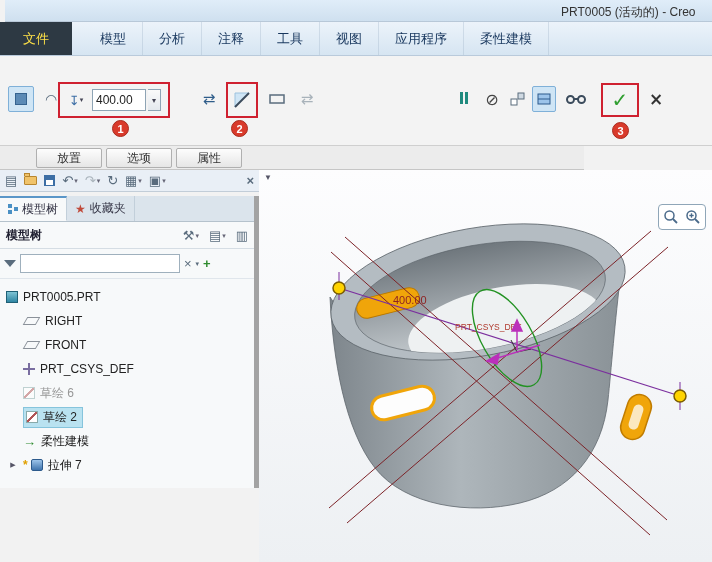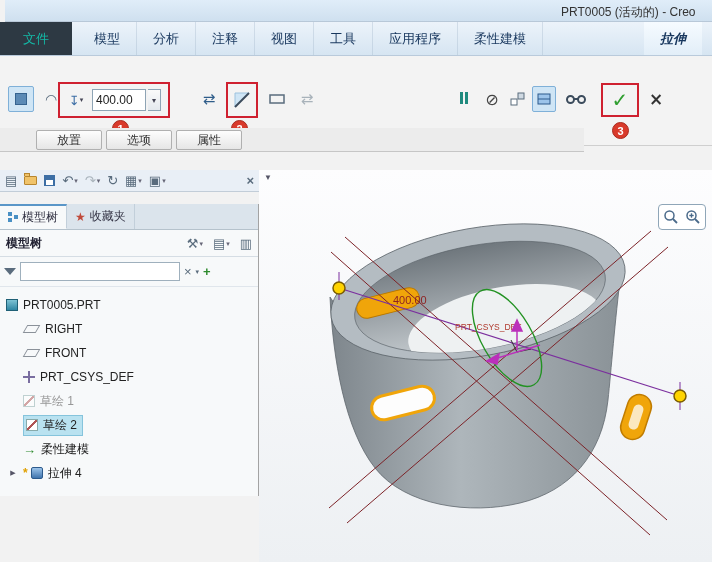--- a/index.html
+++ b/index.html
@@ -8,51 +8,51 @@
 #app{position:relative;width:712px;height:562px;background:#f2f2f2;overflow:hidden;font-size:12px;color:#222}
 .abs{position:absolute}
 
 
 #titlebar{left:5px;top:0;width:712px;height:22px;background:linear-gradient(#e0edf9,#cfe0ef);border-bottom:1px solid #b8c8d8}
 #titlebar .t{position:absolute;left:556px;top:4px;white-space:nowrap;font-size:12px;color:#333}
 
 
 #tabbar{left:0;top:22px;width:712px;height:34px;background:linear-gradient(#ecf3fa,#d6e5f2);border-bottom:1px solid #b9cadb;display:flex;align-items:stretch}
 .tab{display:flex;align-items:center;padding:8px 16px;font-size:13px;color:#17365d;cursor:pointer;border-right:1px solid rgba(160,180,200,.35)}
-.tab.file{background:#2d3943;color:#14b8a6;padding:0 23px;border-right:none;margin-right:6px}
+.tab.file{background:#2d3943;color:#fde047;padding:0 23px;border-right:none;margin-right:12px}
 .tab.context{margin-left:auto;margin-right:10px;font-style:italic;font-weight:bold;border-right:none;background:linear-gradient(#f6fbff,#e2eef8)}
 
 
 #ribbon{left:0;top:56px;width:712px;height:90px;background:#f3f3f3;border-bottom:1px solid #cfcfcf}
 .tbtn{position:absolute;display:flex;align-items:center;justify-content:center;border:1px solid transparent;border-radius:2px;color:#3b4b5c;cursor:pointer;background:transparent}
 .tbtn.pressed{background:#cfe5f5;border-color:#7fb0d8}
 .redbox{position:absolute;border:2px solid #cf2030;display:flex;align-items:center;gap:2px;padding:0 2px;background:transparent}
 .badge{position:absolute;width:17px;height:17px;border-radius:50%;background:#d93a2b;border:1px solid #a82a1e;color:#fff;font-size:11px;font-weight:bold;display:flex;align-items:center;justify-content:center}
 .glyph{font-family:"DejaVu Sans",sans-serif}
 #depthval{width:54px;height:22px;border:1px solid #8ea4b5;font-size:12px;padding:0 3px;background:#fff;color:#222}
 .caretbtn{width:13px;height:22px;border:1px solid #8ea4b5;border-left:none;background:linear-gradient(#fafafa,#e4e9ee);font-size:8px;color:#445;display:flex;align-items:center;justify-content:center}
 .bar{display:inline-block;width:3px;height:12px;background:#1f8a7e;margin:0 1px}
 .lens{display:inline-block;width:9px;height:9px;border:2px solid #3b4b5c;border-radius:50%}
 .bridge{display:inline-block;width:4px;height:2px;background:#3b4b5c;margin:0 -1px}
 
 
-#subtabs{left:0;top:128px;width:584px;height:24px;background:#ececec;border-bottom:1px solid #c6c6c6}
+#subtabs{left:0;top:146px;width:584px;height:24px;background:#ececec;border-bottom:1px solid #c6c6c6}
 .stab{position:absolute;top:2px;width:66px;height:20px;display:flex;align-items:center;justify-content:center;font-size:12px;color:#333;background:linear-gradient(#fdfdfd,#e6e6e6);border:1px solid #b0b0b0;border-radius:2px;cursor:pointer}
 
 
 #quickbar{left:0;top:170px;width:259px;height:22px;background:#e9eff6;border-bottom:1px solid #c2cdd8;display:flex;align-items:center;gap:7px;padding:0 5px;color:#5a6c7d}
 .qicon{display:flex;align-items:center;font-size:13px;line-height:1;cursor:pointer;color:#5a6c7d}
 .qicon .dd{font-size:7px;margin-left:1px;color:#667}
 .folder{display:inline-block;width:13px;height:9px;background:#f0c36a;border:1px solid #b8862f;border-radius:1px;position:relative}
 .folder i{position:absolute;left:-1px;top:-4px;width:6px;height:3px;background:#f0c36a;border:1px solid #b8862f;border-bottom:none}
 .floppy{display:inline-block;width:11px;height:11px;background:#3c6ea5;position:relative}
 .floppy i{position:absolute;left:2px;top:5px;width:7px;height:5px;background:#fff}
 
 
-#navigator{left:0;top:204px;width:259px;height:292px;background:#f7f9fa;border-right:1px solid #a3a3a3}
+#navigator{left:0;top:196px;width:259px;height:292px;background:#f7f9fa;border-right:5px solid #a3a3a3}
 #ptabs{display:flex;height:26px;background:#dbe4ec;border-bottom:1px solid #b5c2cc}
 .ptab{display:flex;align-items:center;gap:4px;padding:0 8px;font-size:12px;color:#334;cursor:pointer;border-right:1px solid #c2cfda}
 .ptab.active{background:#f7f9fa;border-top:2px solid #5a96c8;border-bottom:1px solid #f7f9fa}
 .treeglyph{display:inline-block;width:10px;height:10px;background:
  linear-gradient(#4a90c4,#4a90c4) 0 0/4px 4px no-repeat,
  linear-gradient(#4a90c4,#4a90c4) 6px 3px/4px 4px no-repeat,
  linear-gradient(#4a90c4,#4a90c4) 0 6px/4px 4px no-repeat}
 #phead{display:flex;align-items:center;height:27px;padding:0 6px;border-bottom:1px solid #d5dde4}
 #phead .title{font-weight:bold;color:#223}
 #phead .hicons{margin-left:auto;display:flex;gap:10px;color:#5a6c7d;font-size:12px}
@@ -86,25 +86,24 @@
 
   <div id="titlebar" class="abs">
     <span class="t">PRT0005 (活动的) - Creo</span>
   </div>
 
   <nav id="tabbar" class="abs">
     <div class="tab file">文件</div>
     <div class="tab">模型</div>
     <div class="tab">分析</div>
     <div class="tab">注释</div>
+    <div class="tab">工具</div>
     <div class="tab">视图</div>
-    <div class="tab">工具</div>
     <div class="tab">应用程序</div>
     <div class="tab">柔性建模</div>
-    <div class="tab context">拉伸</div>
   </nav>
 
   <div id="ribbon" class="abs">
 
     <div class="tbtn pressed" style="left:8px;top:30px;width:26px;height:26px">
       <span style="width:12px;height:12px;background:#5b8ab5;border:1px solid #35638f"></span>
     </div>
     <div class="tbtn" style="left:38px;top:30px;width:26px;height:26px">
       <span class="glyph" style="font-size:14px;color:#5a6c7d">◠</span>
     </div>
@@ -254,39 +253,39 @@
         <span>FRONT</span>
       </div>
       <div class="trow">
         <span class="caret"></span>
           <span class="ic-csys"></span>
         <span>PRT_CSYS_DEF</span>
       </div>
       <div class="trow dim">
         <span class="caret"></span>
           <span class="ic-sketch" style="opacity:.5"></span>
-        <span class="dim">草绘 1</span>
+        <span class="dim">草绘 6</span>
       </div>
       <div class="trow">
         <span class="caret"></span>
         <span class="selwrap">
           <span class="ic-sketch"></span>
           <span>草绘 2</span>
         </span>
       </div>
       <div class="trow">
         <span class="caret"></span>
           <span class="ins-arrow">→</span>
         <span>柔性建模</span>
       </div>
       <div class="trow">
         <span class="caret">▶</span>
         <span class="star">*</span>
         <span class="ic-extrude"></span>
-        <span>拉伸 4</span>
+        <span>拉伸 7</span>
       </div>
     </div>
   </div>
 
   <div id="viewport" class="abs">
     <svg width="453" height="392" viewBox="0 0 453 392" style="position:absolute;left:0;top:0">
       <defs>
         <linearGradient id="bodyGrad" x1="0" y1="0" x2="1" y2="0">
           <stop offset="0" stop-color="#7e868c"></stop>
             <stop offset="0.45" stop-color="#aeb6bb"></stop>

